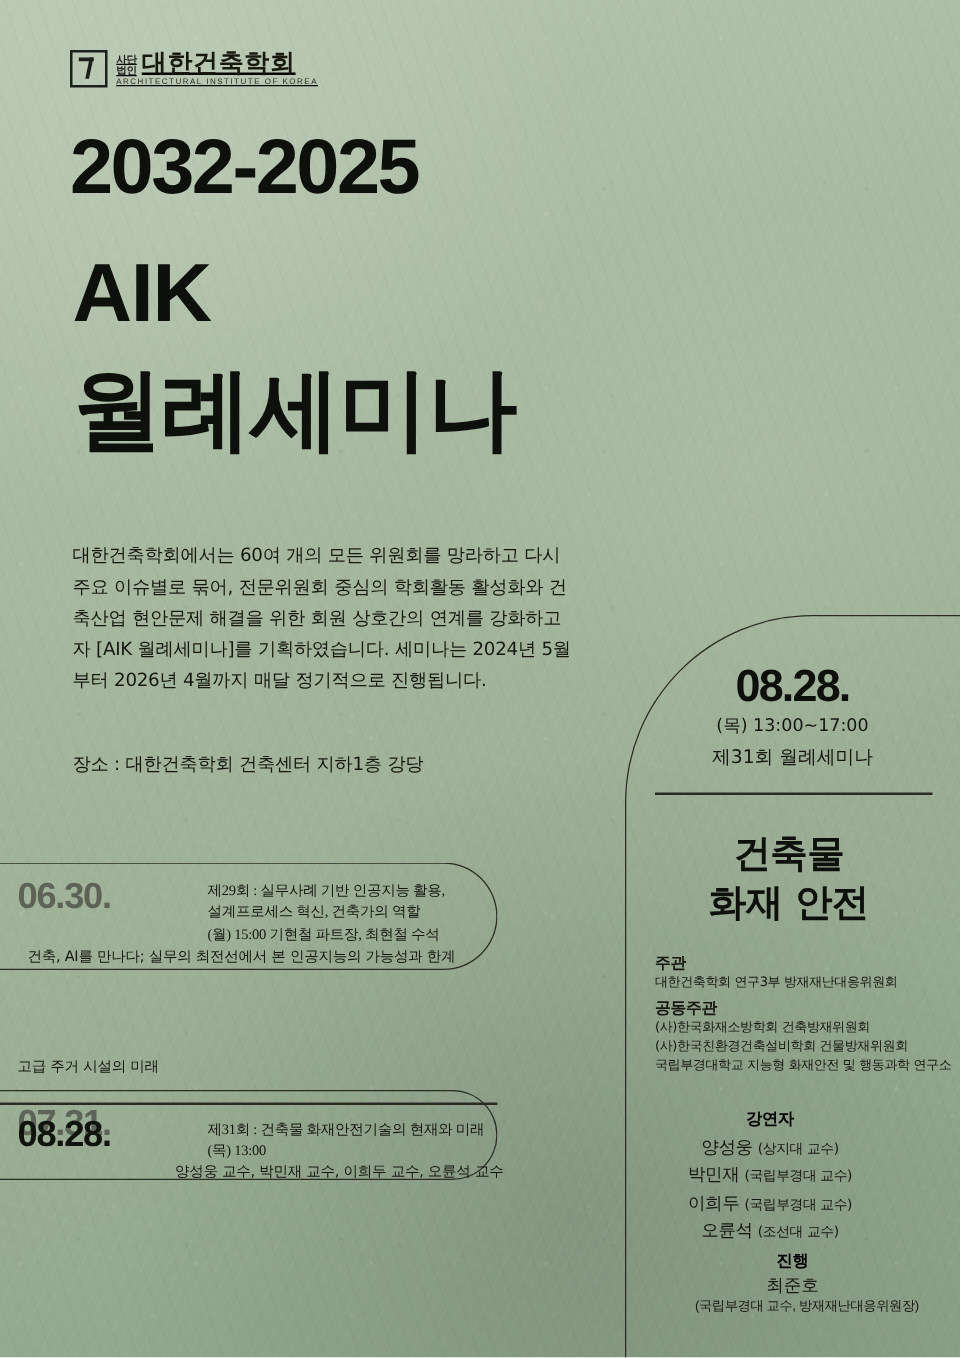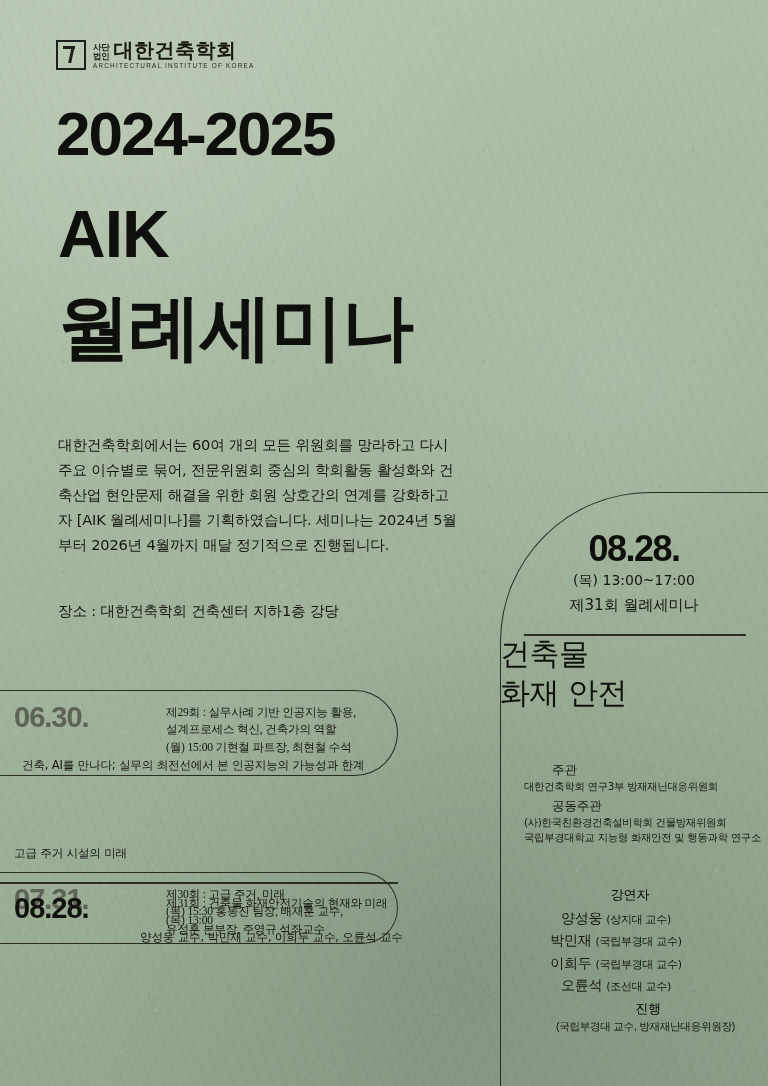--- a/index.html
+++ b/index.html
@@ -48,20 +48,21 @@
     background-size: 140px 140px, 190px 190px, 160px 160px, 210px 210px, 170px 170px;
   }
 
   
   .logo {
     position: absolute;
     left: 56px;
     top: 40px;
     display: flex;
     gap: 7px;
+    text-decoration: underline;
   }
   .logo-mark {
     width: 30px;
     height: 30px;
     border: 2.6px solid #1d1f1c;
     position: relative;
     box-sizing: border-box;
   }
   .logo-mark::before {
     content: "";
@@ -274,40 +275,40 @@
     position: absolute;
     left: 524px;
     top: 634px;
     width: 222px;
     height: 1.6px;
     background: #2a2c24;
   }
   .rp-topic {
     position: absolute;
     left: 500px;
-    top: 634px;
+    top: 664px;
     width: 262px;
+    text-align: center;
     font-size: 30px;
-    font-weight: 400;
+    font-weight: 700;
     line-height: 1.3;
     color: #0e100c;
     font-family: "DejaVu Sans", sans-serif;
     letter-spacing: -0.5px;
   }
 
   .rp-block {
     position: absolute;
     font-family: "DejaVu Sans", sans-serif;
     color: #14160f;
   }
   .rp-h {
     font-size: 12.6px;
-    font-weight: 400;
+    font-weight: 700;
     letter-spacing: -0.2px;
-    margin-left: 28px;
   }
   .rp-l {
     font-size: 10.4px;
     line-height: 1.42;
     letter-spacing: -0.3px;
   }
   .org-block { left: 524px; top: 762px; width: 240px; }
   .co-org-block { left: 524px; top: 798px; width: 244px; }
 
   .speakers {
@@ -362,21 +363,21 @@
         <div class="logo-small">
           <div>사단</div>
           <div>법인</div>
         </div>
         <div class="logo-kr">대한건축학회</div>
       </div>
       <div class="logo-en">ARCHITECTURAL INSTITUTE OF KOREA</div>
     </div>
   </div>
 
-  <div class="years">2024-2025</div>
+  <div class="years">2032-2025</div>
   <div class="aik">AIK</div>
   <div class="seminar-kr">월례세미나</div>
 
   <div class="intro">대한건축학회에서는 60여 개의 모든 위원회를 망라하고 다시 주요 이슈별로 묶어, 전문위원회 중심의 학회활동 활성화와 건축산업 현안문제 해결을 위한 회원 상호간의 연계를 강화하고자 [AIK 월례세미나]를 기획하였습니다. 세미나는 2024년 5월부터 2026년 4월까지 매달 정기적으로 진행됩니다.</div>
   <div class="venue">장소 : 대한건축학회 건축센터 지하1층 강당</div>
 
   <div class="sched sched-1 sched-capsule">
     <div class="sched-row">
       <div class="sched-date">06.30.</div>
       <div class="sched-detail">
@@ -384,25 +385,20 @@
         <div>설계프로세스 혁신, 건축가의 역할</div>
         <div>(월) 15:00  기현철 파트장, 최현철 수석</div>
       </div>
     </div>
   </div>
   <div class="sched-sub sub-1">건축, AI를 만나다; 실무의 최전선에서 본 인공지능의 가능성과 한계</div>
 
   <div class="sched sched-2 sched-capsule">
     <div class="sched-row">
       <div class="sched-date">07.31.</div>
-      <div class="sched-detail">
-        <div>제30회 : 고급 주거, 미래</div>
-        <div>(목) 15:30  홍동진 팀장, 배재훈 교수,</div>
-        <div>유성훈 본부장, 주영규 석좌교수</div>
-      </div>
     </div>
   </div>
   <div class="sched-sub sub-2">고급 주거 시설의 미래</div>
 
   <div class="sched sched-3">
     <div class="capline"></div>
     <div class="sched-row">
       <div class="sched-date dark">08.28.</div>
       <div class="sched-detail">
         <div>제31회 : 건축물 화재안전기술의 현재와 미래</div>
@@ -422,20 +418,21 @@
     <div>화재 안전</div>
   </div>
 
   <div class="rp-block org-block">
     <div class="rp-h">주관</div>
     <div class="rp-l">대한건축학회 연구3부 방재재난대응위원회</div>
   </div>
 
   <div class="rp-block co-org-block">
     <div class="rp-h">공동주관</div>
+    <div class="rp-l">(사)한국화재소방학회 건축방재위원회</div>
     <div class="rp-l">(사)한국친환경건축설비학회 건물방재위원회</div>
     <div class="rp-l">국립부경대학교 지능형 화재안전 및 행동과학 연구소</div>
   </div>
 
   <div class="speakers">
     <div class="rp-h">강연자</div>
     <div class="sp">
       <span>양성웅</span>
       <span class="aff">(상지대 교수)</span>
     </div>
@@ -448,15 +445,16 @@
       <span class="aff">(국립부경대 교수)</span>
     </div>
     <div class="sp">
       <span>오륜석</span>
       <span class="aff">(조선대 교수)</span>
     </div>
   </div>
 
   <div class="host">
     <div class="rp-h">진행</div>
+    <div class="nm">최준호</div>
     <div class="aff">(국립부경대 교수, 방재재난대응위원장)</div>
   </div>
 </div>
 
 </body></html>

